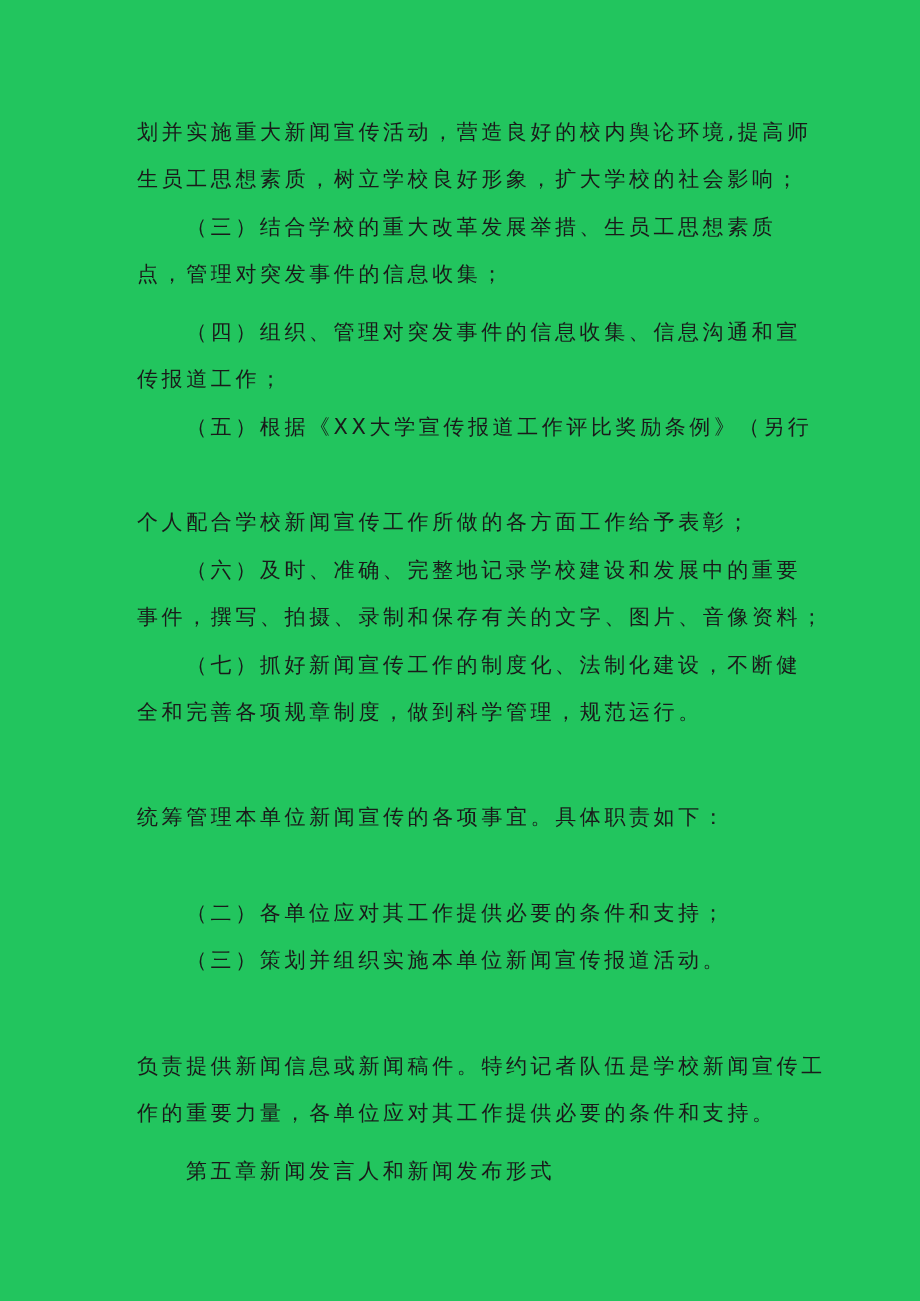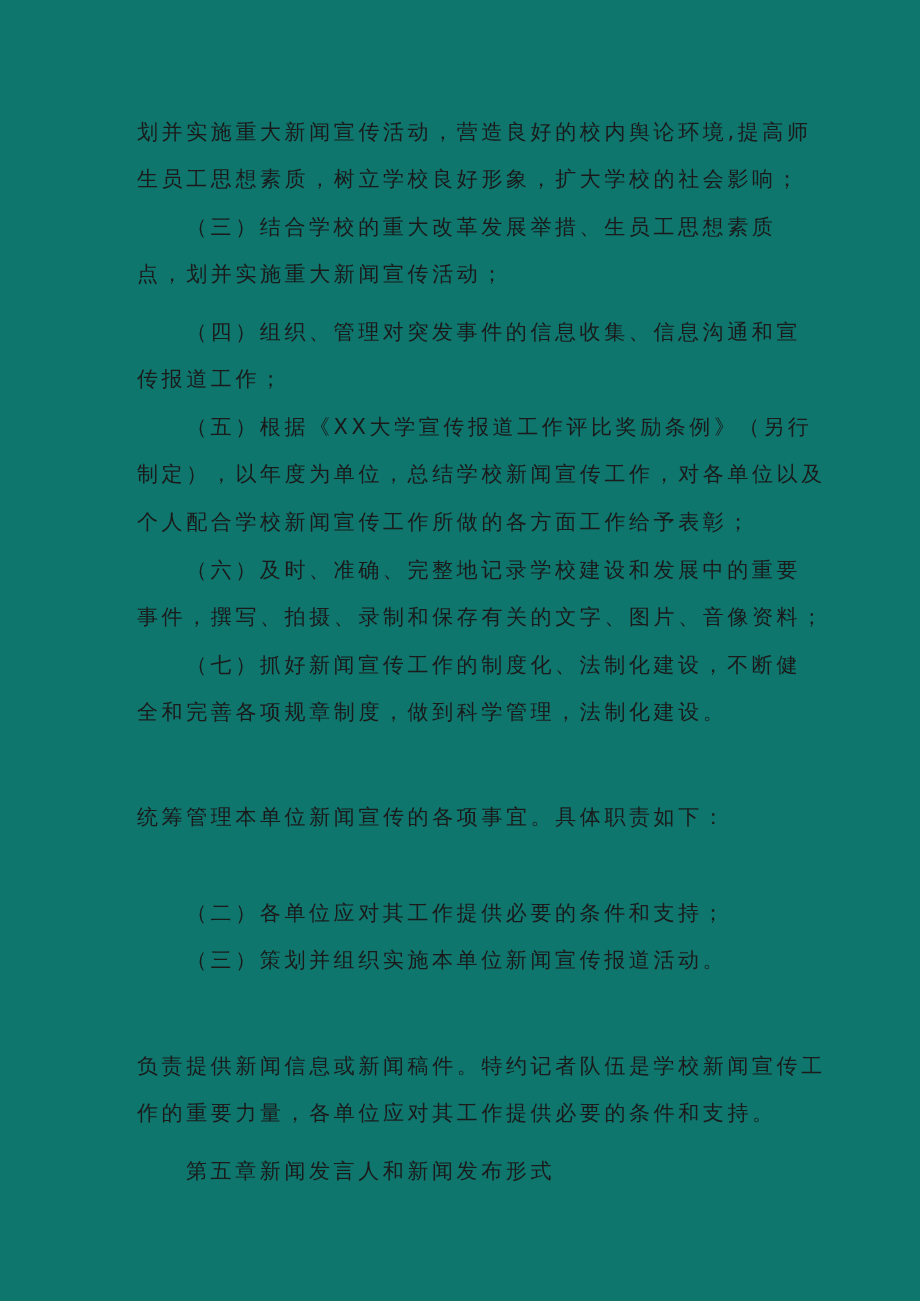--- a/index.html
+++ b/index.html
@@ -1,36 +1,35 @@
 <!DOCTYPE html>
 <html><head>
 <meta charset="utf-8">
 <style>
   html, body { margin: 0; padding: 0; background: #ffffff; }
   body { width: 920px; height: 1301px; position: relative; overflow: hidden;
          font-family: "DejaVu Sans", "Liberation Sans", sans-serif; color: #1a1a1a; }
-  .page { position: absolute; left: 0; top: 0; width: 920px; height: 1301px; background: #0f766e; }
+  .page { position: absolute; left: 0; top: 0; width: 920px; height: 1301px; background: #22c55e; }
   .line { position: absolute; left: 137px; font-size: 21px; line-height: 28px; white-space: nowrap; letter-spacing: 3.6px; }
 </style>
 </head>
 <body>
 
 <div class="page">
   <div class="line" style="top:118px">划并实施重大新闻宣传活动，营造良好的校内舆论环境,提高师</div>
   <div class="line" style="top:165px">生员工思想素质，树立学校良好形象，扩大学校的社会影响；</div>
   <div class="line" style="top:213px;left:186px">（三）结合学校的重大改革发展举措、生员工思想素质</div>
-  <div class="line" style="top:260px">点，划并实施重大新闻宣传活动；</div>
+  <div class="line" style="top:260px">点，管理对突发事件的信息收集；</div>
   <div class="line" style="top:318px;left:186px">（四）组织、管理对突发事件的信息收集、信息沟通和宣</div>
   <div class="line" style="top:365px">传报道工作；</div>
   <div class="line" style="top:413px;left:186px">（五）根据《XX大学宣传报道工作评比奖励条例》（另行</div>
-  <div class="line" style="top:460px">制定），以年度为单位，总结学校新闻宣传工作，对各单位以及</div>
   <div class="line" style="top:508px">个人配合学校新闻宣传工作所做的各方面工作给予表彰；</div>
   <div class="line" style="top:556px;left:186px">（六）及时、准确、完整地记录学校建设和发展中的重要</div>
   <div class="line" style="top:603px">事件，撰写、拍摄、录制和保存有关的文字、图片、音像资料；</div>
   <div class="line" style="top:651px;left:186px">（七）抓好新闻宣传工作的制度化、法制化建设，不断健</div>
-  <div class="line" style="top:698px">全和完善各项规章制度，做到科学管理，法制化建设。</div>
+  <div class="line" style="top:698px">全和完善各项规章制度，做到科学管理，规范运行。</div>
   <div class="line" style="top:803px">统筹管理本单位新闻宣传的各项事宜。具体职责如下：</div>
   <div class="line" style="top:899px;left:186px">（二）各单位应对其工作提供必要的条件和支持；</div>
   <div class="line" style="top:946px;left:186px">（三）策划并组织实施本单位新闻宣传报道活动。</div>
   <div class="line" style="top:1052px">负责提供新闻信息或新闻稿件。特约记者队伍是学校新闻宣传工</div>
   <div class="line" style="top:1099px">作的重要力量，各单位应对其工作提供必要的条件和支持。</div>
   <div class="line" style="top:1157px;left:186px">第五章新闻发言人和新闻发布形式</div>
 </div>
 
 </body></html>

